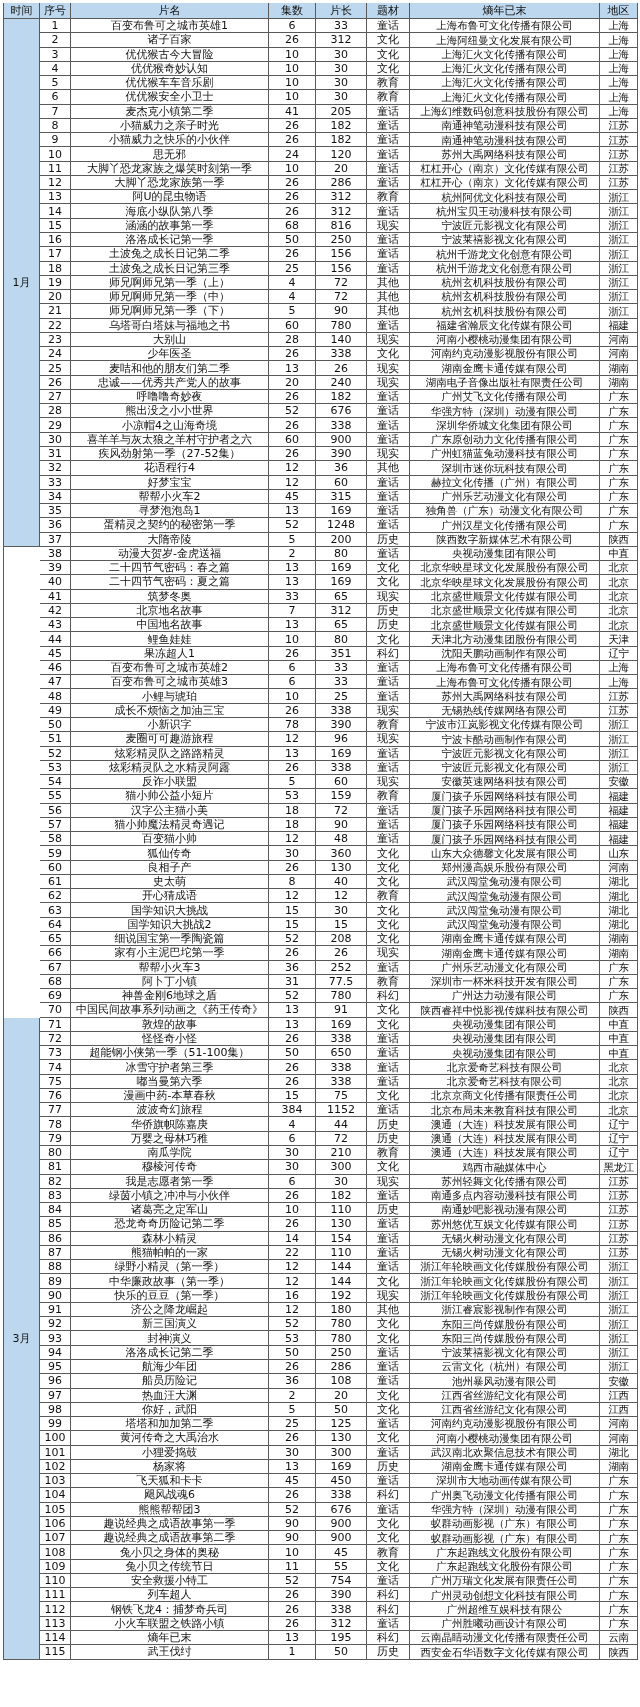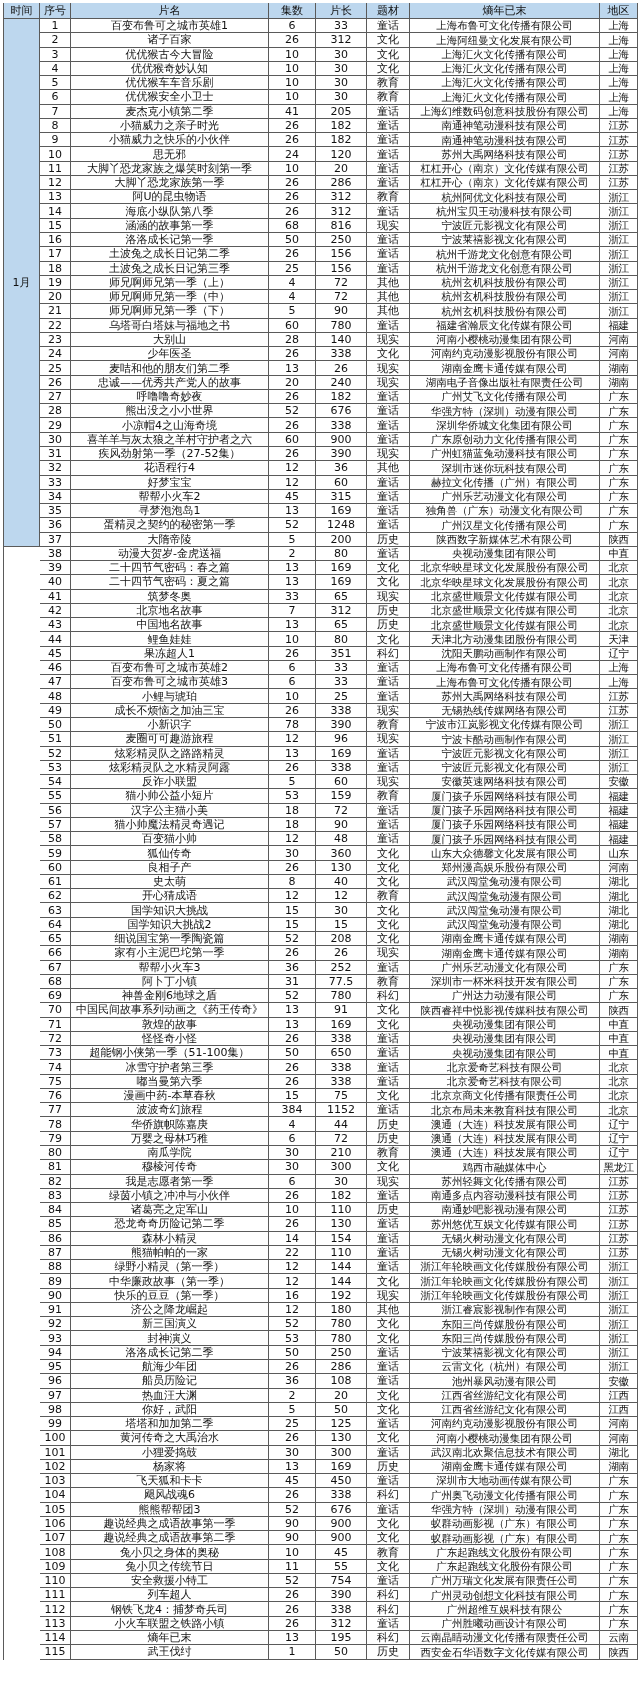--- a/index.html
+++ b/index.html
@@ -36,20 +36,23 @@
       <div class="cell hdr" style="grid-row:1;grid-column:2">序号</div>
       <div class="cell hdr" style="grid-row:1;grid-column:3">片名</div>
       <div class="cell hdr" style="grid-row:1;grid-column:4">集数</div>
       <div class="cell hdr" style="grid-row:1;grid-column:5">片长</div>
       <div class="cell hdr" style="grid-row:1;grid-column:6">题材</div>
       <div class="cell hdr" style="grid-row:1;grid-column:7">熵年已末</div>
       <div class="cell hdr" style="grid-row:1;grid-column:8">地区</div>
     </div>
   <div class="cell time" style="grid-area: 2 / 1 / span 37; background: rgb(189, 215, 238);">
         <span>1月</span>
+      </div>
+      <div class="cell time" style="grid-area: 72 / 1 / span 45; background: rgb(189, 215, 238);">
+        <span>3月</span>
       </div>
       <div class="row"><div class="cell c-no" style="grid-area: 2 / 2;">1</div><div class="cell c-title" style="grid-area: 2 / 3;">百变布鲁可之城市英雄1</div><div class="cell c-episodes" style="grid-area: 2 / 4;">6</div><div class="cell c-length" style="grid-area: 2 / 5;">33</div><div class="cell c-genre" style="grid-area: 2 / 6;">童话</div><div class="cell c-org" style="grid-area: 2 / 7;">上海布鲁可文化传播有限公司</div><div class="cell c-region" style="grid-area: 2 / 8;">上海</div></div>
       <div class="row"><div class="cell c-no" style="grid-area: 3 / 2;">2</div><div class="cell c-title" style="grid-area: 3 / 3;">诸子百家</div><div class="cell c-episodes" style="grid-area: 3 / 4;">26</div><div class="cell c-length" style="grid-area: 3 / 5;">312</div><div class="cell c-genre" style="grid-area: 3 / 6;">文化</div><div class="cell c-org" style="grid-area: 3 / 7;">上海阿纽曼文化发展有限公司</div><div class="cell c-region" style="grid-area: 3 / 8;">上海</div></div>
       <div class="row"><div class="cell c-no" style="grid-area: 4 / 2;">3</div><div class="cell c-title" style="grid-area: 4 / 3;">优优猴古今大冒险</div><div class="cell c-episodes" style="grid-area: 4 / 4;">10</div><div class="cell c-length" style="grid-area: 4 / 5;">30</div><div class="cell c-genre" style="grid-area: 4 / 6;">文化</div><div class="cell c-org" style="grid-area: 4 / 7;">上海汇火文化传播有限公司</div><div class="cell c-region" style="grid-area: 4 / 8;">上海</div></div>
       <div class="row"><div class="cell c-no" style="grid-area: 5 / 2;">4</div><div class="cell c-title" style="grid-area: 5 / 3;">优优猴奇妙认知</div><div class="cell c-episodes" style="grid-area: 5 / 4;">10</div><div class="cell c-length" style="grid-area: 5 / 5;">30</div><div class="cell c-genre" style="grid-area: 5 / 6;">文化</div><div class="cell c-org" style="grid-area: 5 / 7;">上海汇火文化传播有限公司</div><div class="cell c-region" style="grid-area: 5 / 8;">上海</div></div>
       <div class="row"><div class="cell c-no" style="grid-area: 6 / 2;">5</div><div class="cell c-title" style="grid-area: 6 / 3;">优优猴车车音乐剧</div><div class="cell c-episodes" style="grid-area: 6 / 4;">10</div><div class="cell c-length" style="grid-area: 6 / 5;">30</div><div class="cell c-genre" style="grid-area: 6 / 6;">教育</div><div class="cell c-org" style="grid-area: 6 / 7;">上海汇火文化传播有限公司</div><div class="cell c-region" style="grid-area: 6 / 8;">上海</div></div>
       <div class="row"><div class="cell c-no" style="grid-area: 7 / 2;">6</div><div class="cell c-title" style="grid-area: 7 / 3;">优优猴安全小卫士</div><div class="cell c-episodes" style="grid-area: 7 / 4;">10</div><div class="cell c-length" style="grid-area: 7 / 5;">30</div><div class="cell c-genre" style="grid-area: 7 / 6;">教育</div><div class="cell c-org" style="grid-area: 7 / 7;">上海汇火文化传播有限公司</div><div class="cell c-region" style="grid-area: 7 / 8;">上海</div></div>
       <div class="row"><div class="cell c-no" style="grid-area: 8 / 2;">7</div><div class="cell c-title" style="grid-area: 8 / 3;">麦杰克小镇第二季</div><div class="cell c-episodes" style="grid-area: 8 / 4;">41</div><div class="cell c-length" style="grid-area: 8 / 5;">205</div><div class="cell c-genre" style="grid-area: 8 / 6;">童话</div><div class="cell c-org" style="grid-area: 8 / 7;">上海幻维数码创意科技股份有限公司</div><div class="cell c-region" style="grid-area: 8 / 8;">上海</div></div>
       <div class="row"><div class="cell c-no" style="grid-area: 9 / 2;">8</div><div class="cell c-title" style="grid-area: 9 / 3;">小猫威力之亲子时光</div><div class="cell c-episodes" style="grid-area: 9 / 4;">26</div><div class="cell c-length" style="grid-area: 9 / 5;">182</div><div class="cell c-genre" style="grid-area: 9 / 6;">童话</div><div class="cell c-org" style="grid-area: 9 / 7;">南通神笔动漫科技有限公司</div><div class="cell c-region" style="grid-area: 9 / 8;">江苏</div></div>
       <div class="row"><div class="cell c-no" style="grid-area: 10 / 2;">9</div><div class="cell c-title" style="grid-area: 10 / 3;">小猫威力之快乐的小伙伴</div><div class="cell c-episodes" style="grid-area: 10 / 4;">26</div><div class="cell c-length" style="grid-area: 10 / 5;">182</div><div class="cell c-genre" style="grid-area: 10 / 6;">童话</div><div class="cell c-org" style="grid-area: 10 / 7;">南通神笔动漫科技有限公司</div><div class="cell c-region" style="grid-area: 10 / 8;">江苏</div></div>

